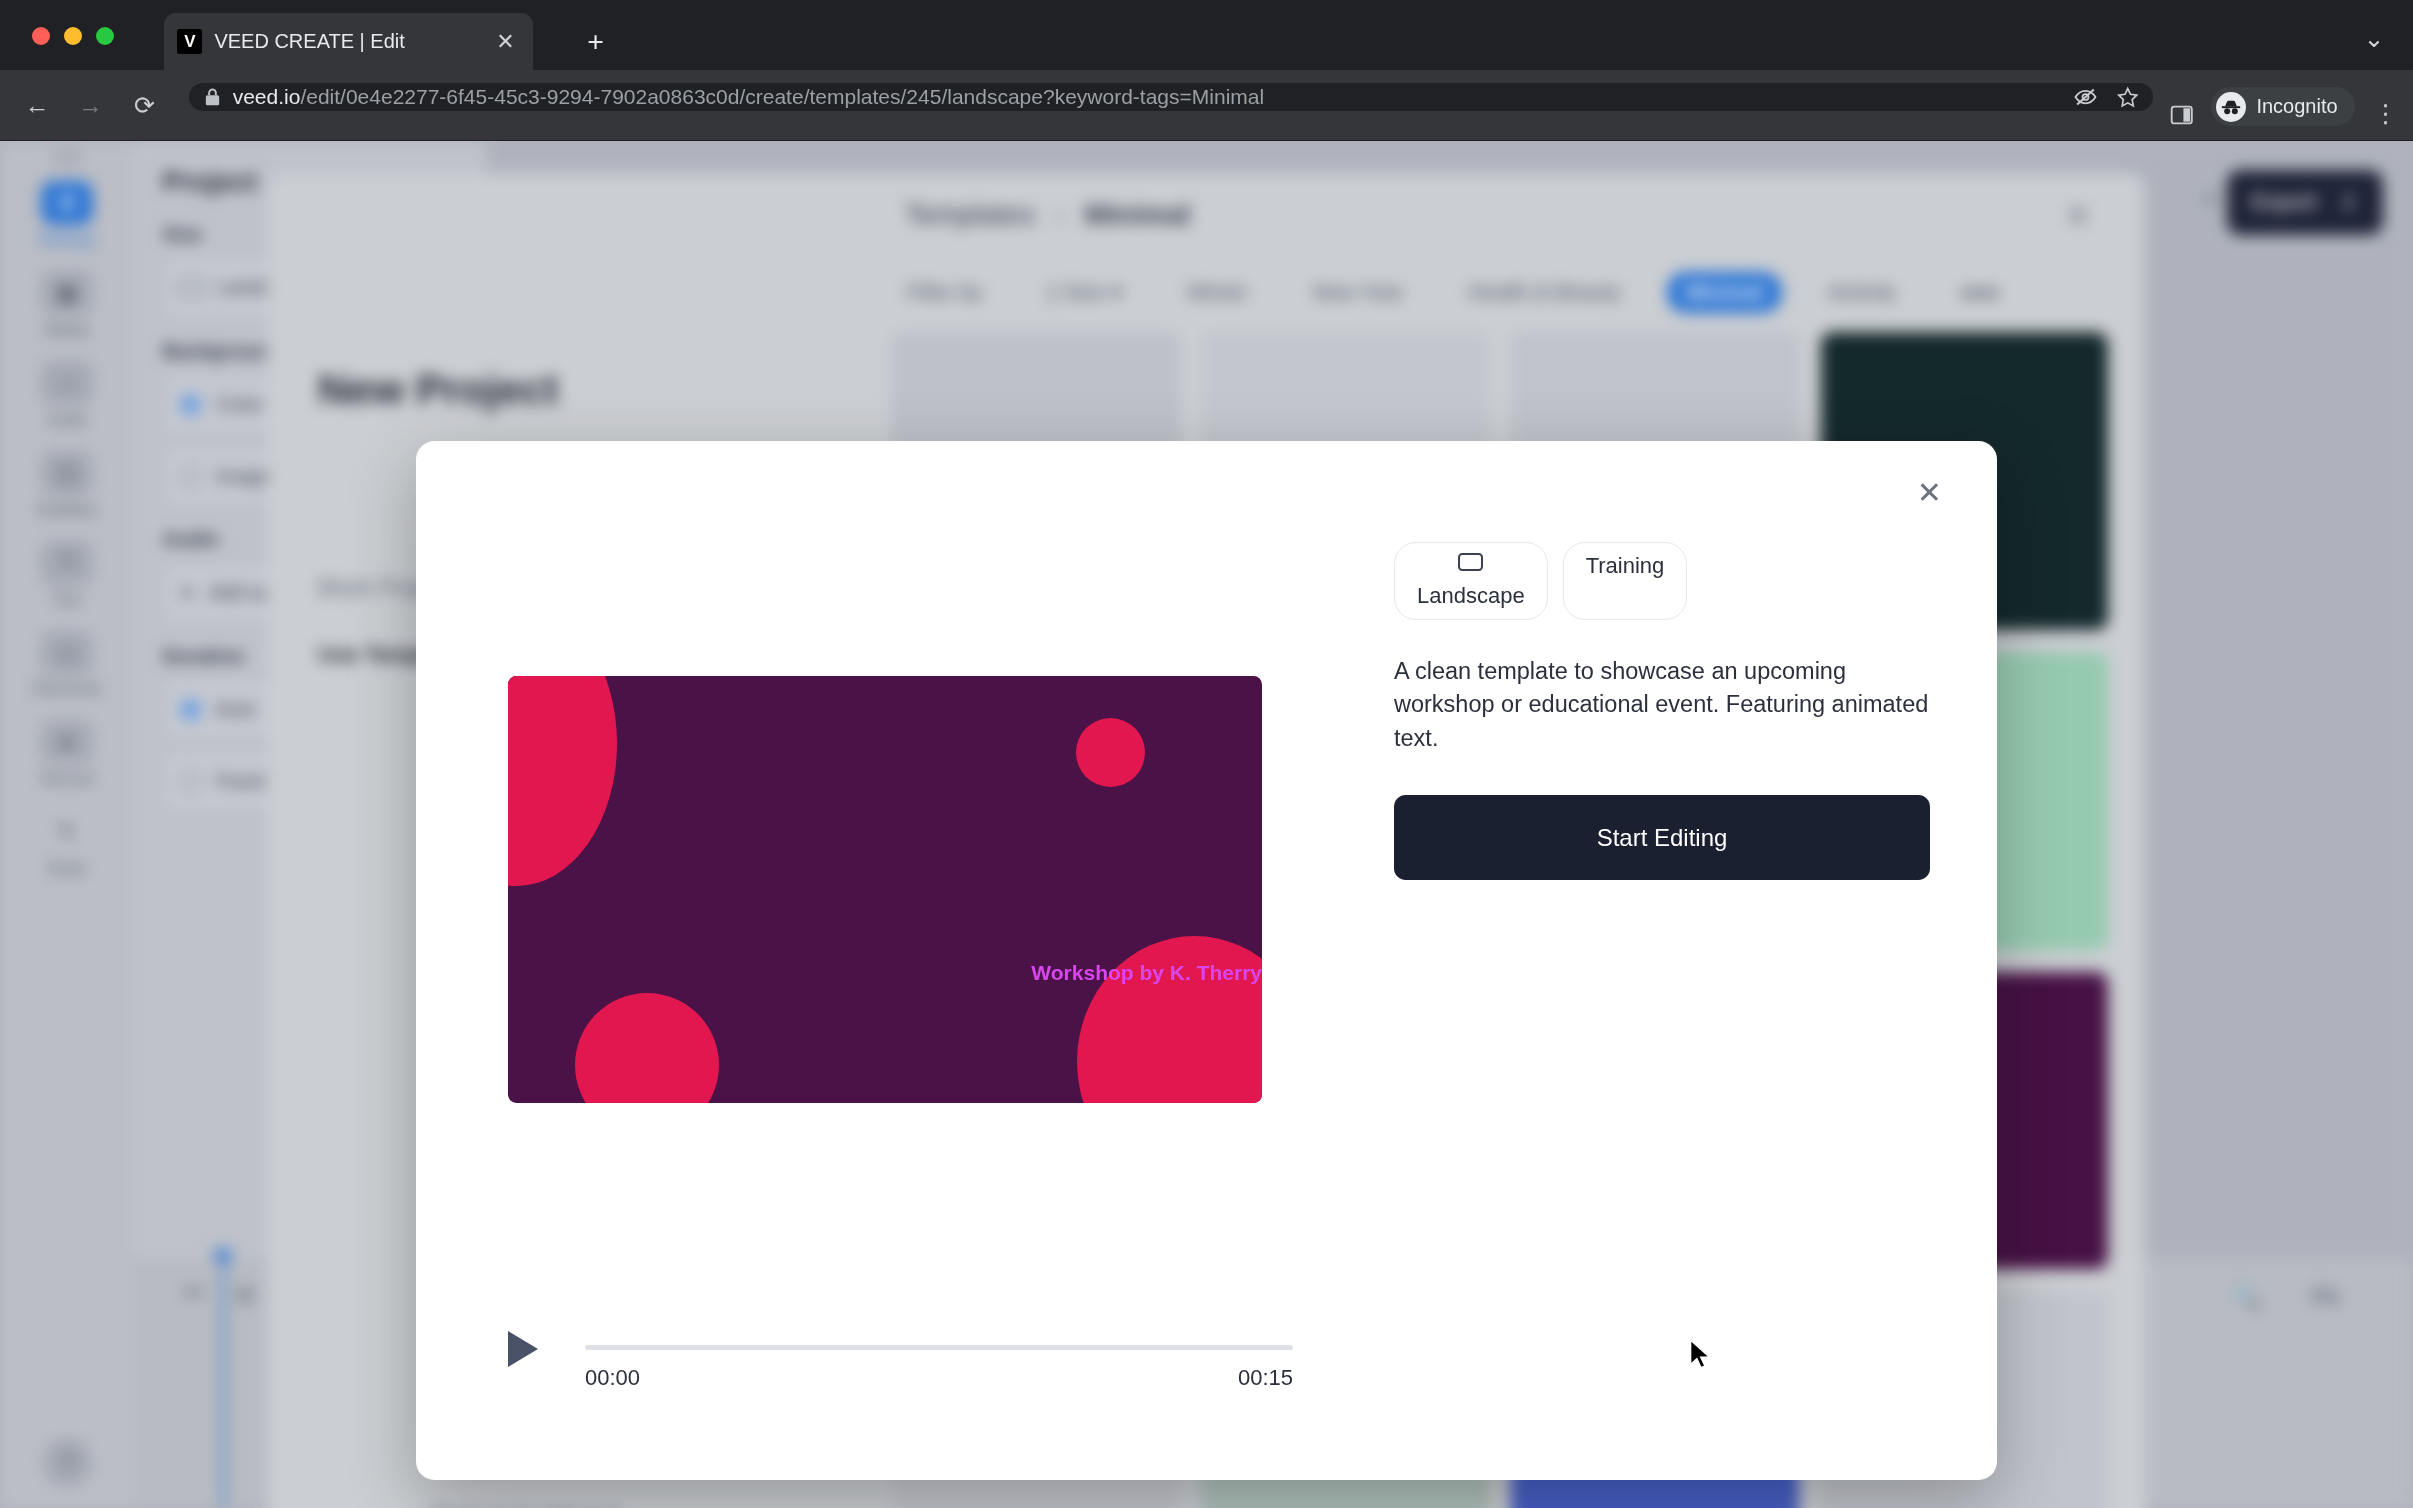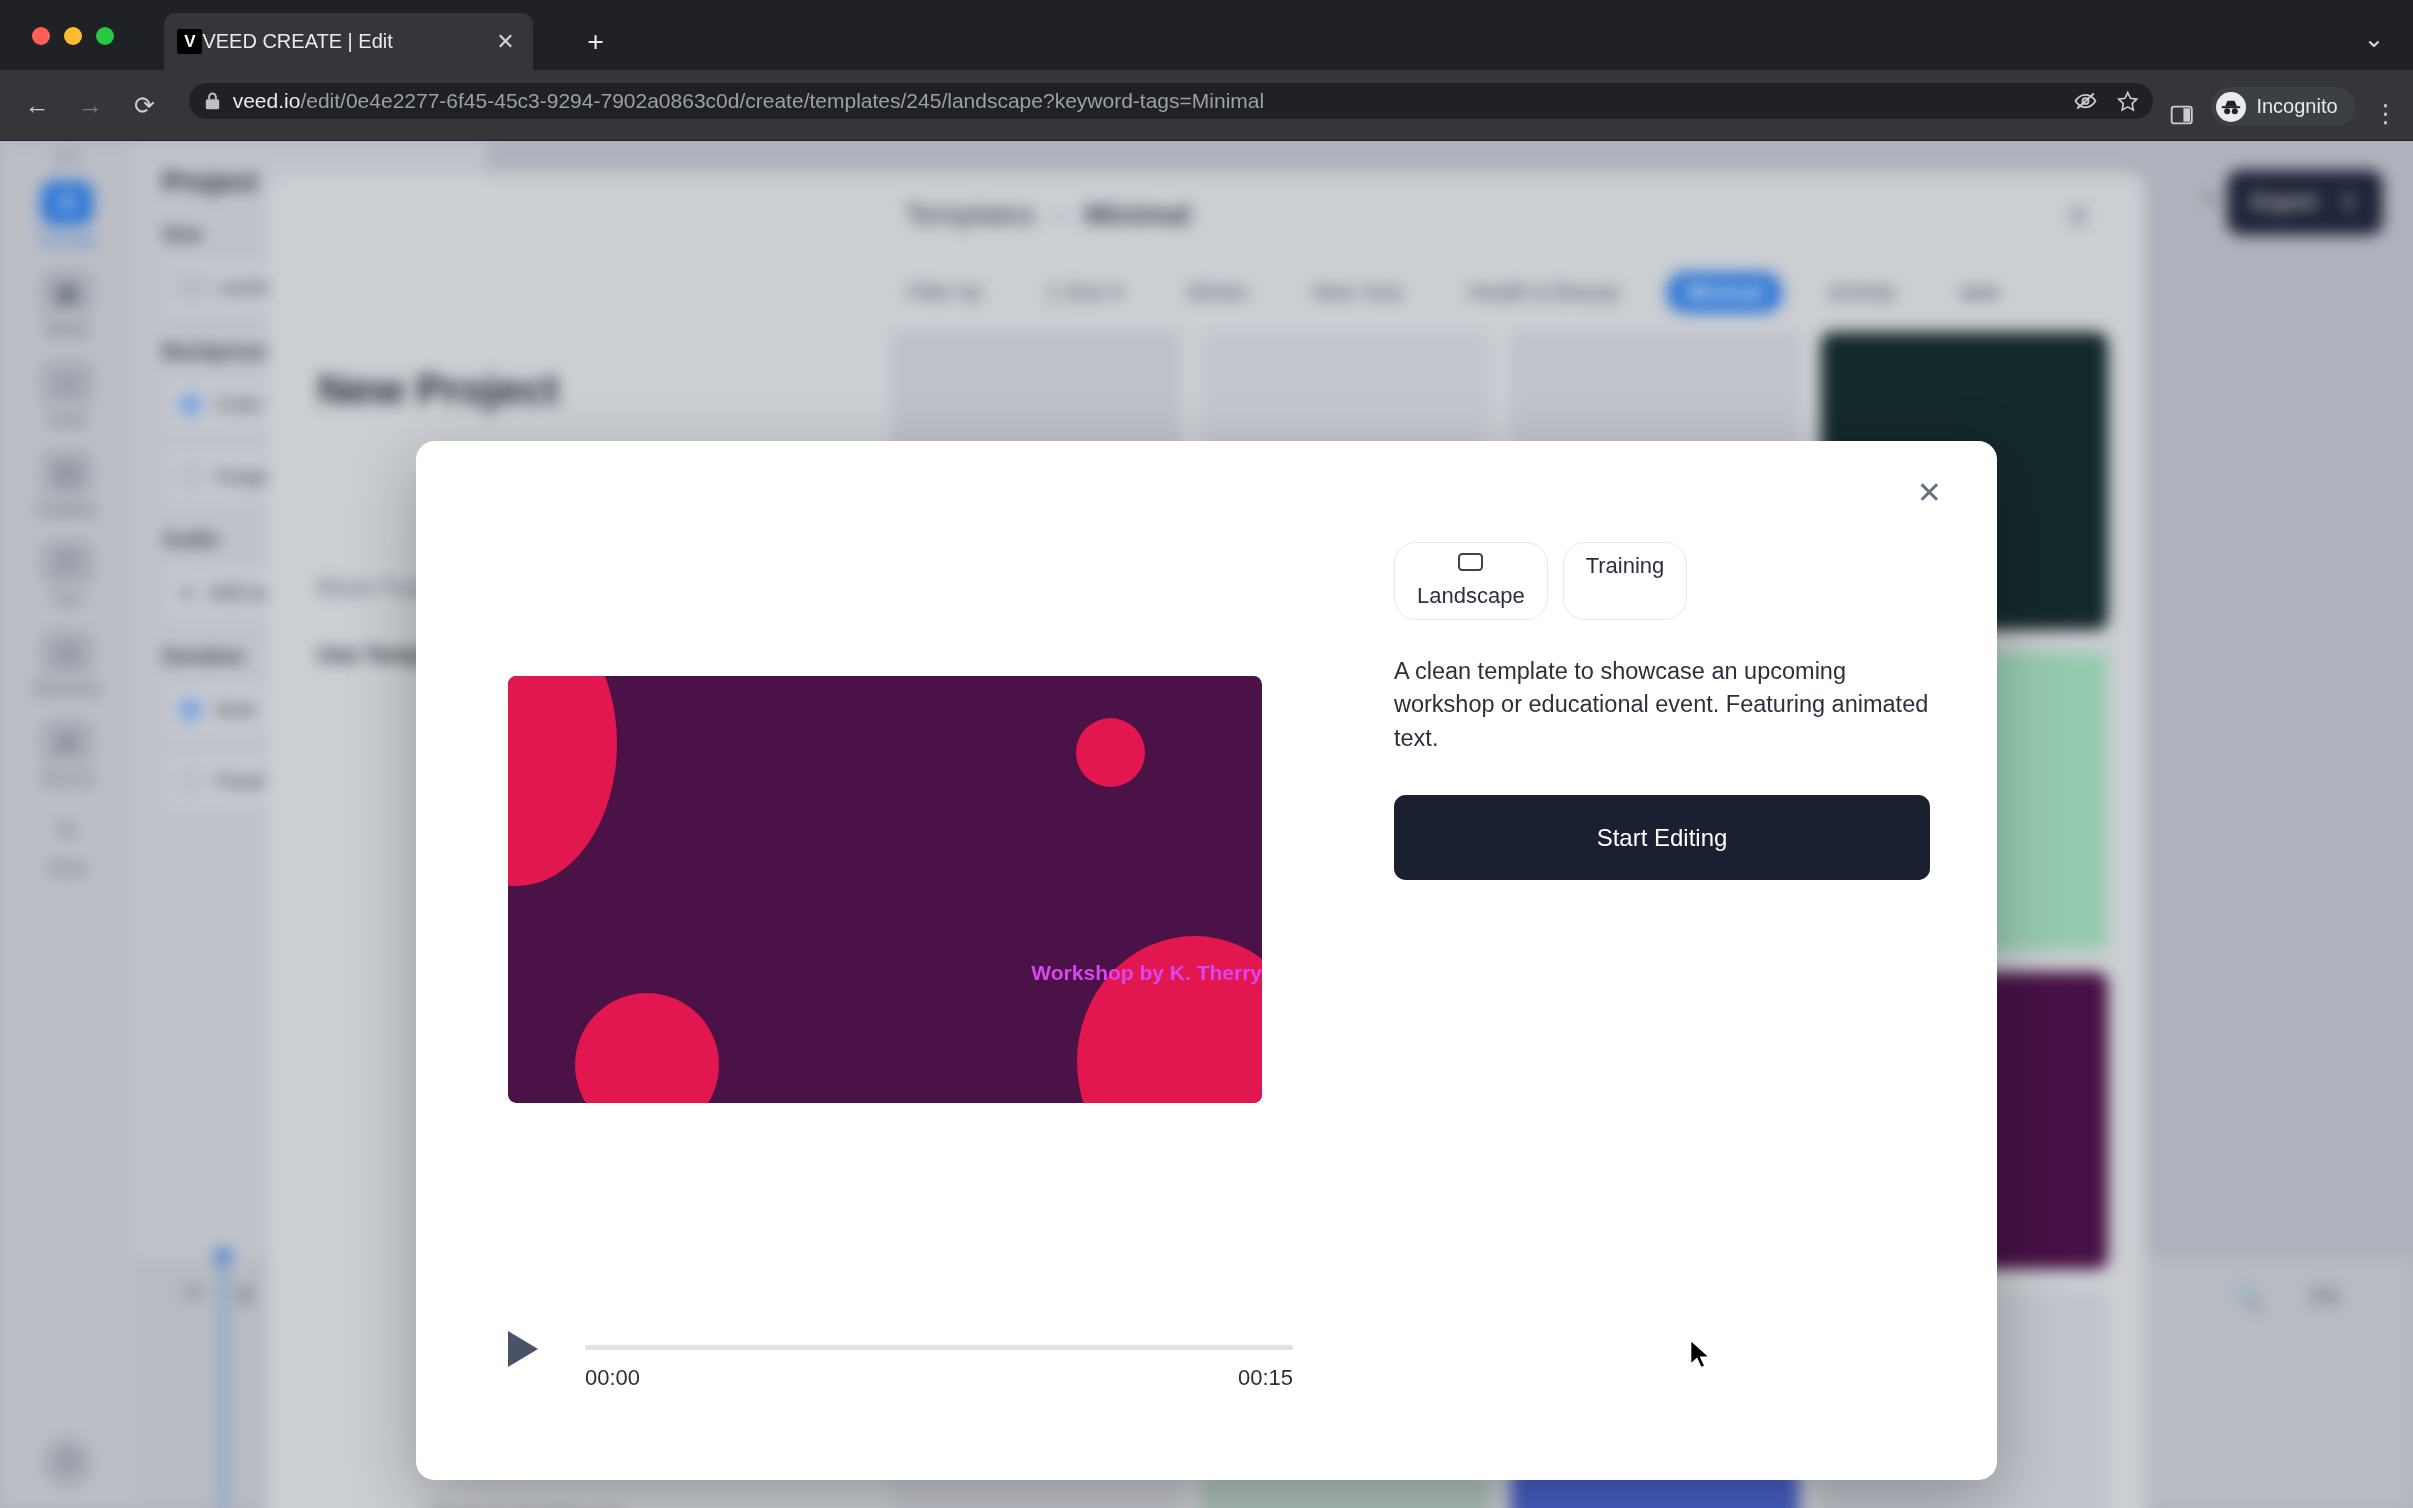--- a/index.html
+++ b/index.html
@@ -21,21 +21,21 @@
     position: absolute; top: 13.4px; left: 164px; width: 369px; height: 57px;
     background: #35363a; border-radius: 11.7px 11.7px 0 0;
     display: flex; align-items: center; padding: 0 13.4px;
   }
   #tab-favicon {
     width: 25px; height: 25px; background: #000; color: #fff;
     font-size: 17px; font-weight: bold; display: flex;
     align-items: center; justify-content: center; border-radius: 2.5px; flex: 0 0 auto;
   }
   #tab-title {
-    color: #e8eaed; font-size: 20px; margin-left: 0;
+    color: #e8eaed; font-size: 20px; margin-left: 12px;
     white-space: nowrap; overflow: hidden; flex: 1 1 auto;
   }
   #tab-close {
     color: #cfd2d6; font-size: 22px; width: 28.5px; height: 28.5px;
     display: flex; align-items: center; justify-content: center; flex: 0 0 auto;
   }
   #newtab {
     position: absolute; top: 25px; left: 578px; width: 35px; height: 35px;
     color: #e8eaed; font-size: 28.5px; line-height: 32px; text-align: center;
   }
@@ -44,21 +44,21 @@
   }
 
   #toolbar { position: absolute; top: 70px; left: 0; right: 0; height: 70px; background: #35363a; }
   .nav-btn {
     position: absolute; top: 17px; width: 37px; height: 37px; color: #c9ccd1;
     font-size: 25px; display: flex; align-items: center; justify-content: center;
   }
   #nav-back { left: 18.4px; } #nav-fwd { left: 72px; opacity: .45; } #nav-reload { left: 126px; }
 
   #omnibox {
-    position: absolute; top: 13.4px; left: 189px; right: 260px; height: 36px;
+    position: absolute; top: 13.4px; left: 189px; right: 260px; height: 28px;
     background: #202124; border-radius: 22px; display: flex; align-items: center;
     padding: 0 15px; gap: 11.7px;
   }
   #omnibox-url { font-size: 21px; color: #9aa0a6; white-space: nowrap; overflow: hidden; }
   #omnibox-url b { color: #e8eaed; font-weight: 500; }
   .omni-icon { color: #c9ccd1; flex: 0 0 auto; display: flex; align-items: center; }
   #omni-right { position: absolute; right: 13.4px; display: flex; align-items: center; gap: 18.4px; }
 
   #chrome-right {
     position: absolute; top: 17px; right: 15px; height: 39px;

